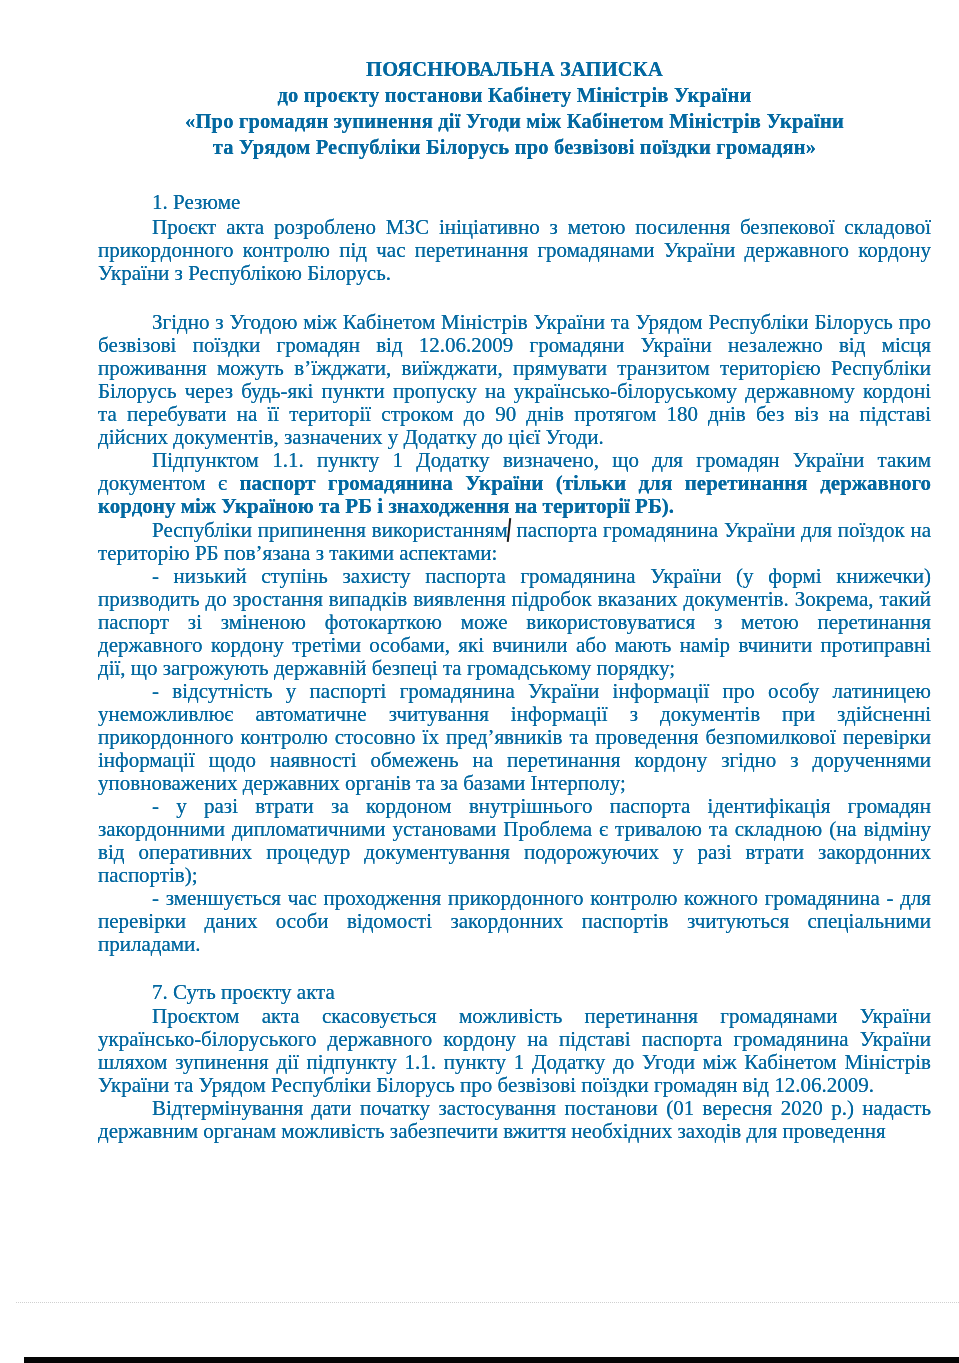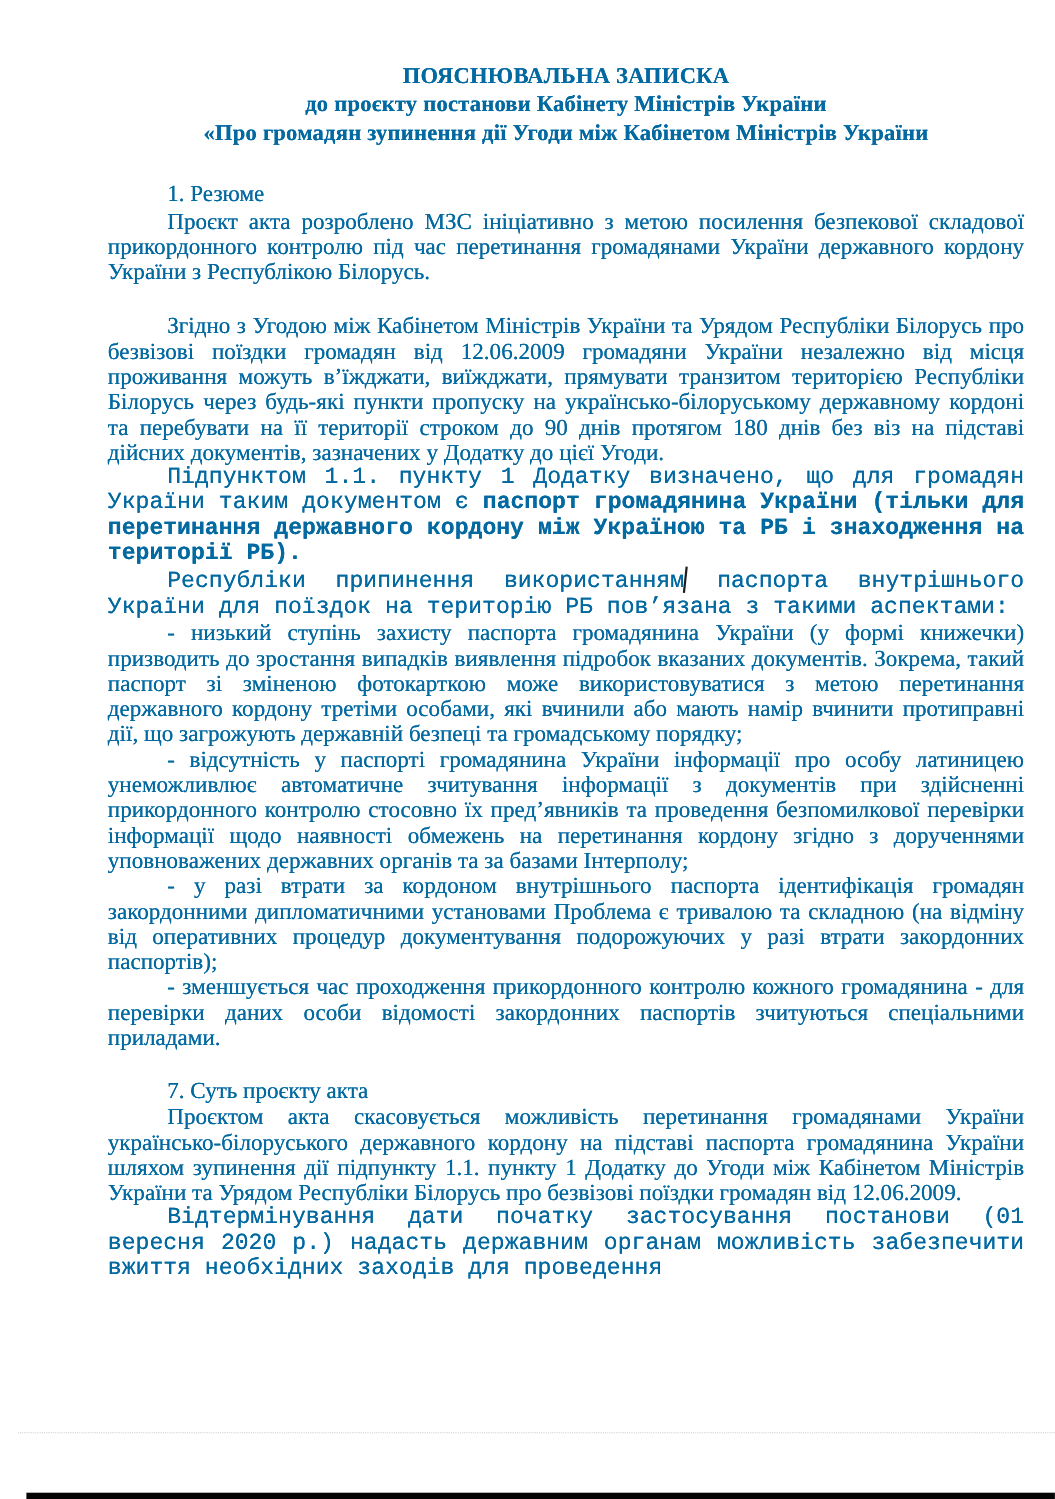--- a/index.html
+++ b/index.html
@@ -39,21 +39,21 @@
     margin: 0;
     font-size: 21px;
     line-height: 23px;
     text-indent: 54px;
     text-align: justify;
     text-shadow: 0 0 0.35px currentColor;
   }
   .sec-1 { margin-top: 30px; }
   .sec-2 { margin-top: 26px; }
   .sec-3 { margin-top: 24px; }
-  .gap-par { margin-top: 4px; font-family: Liberation Mono, monospace; }
+  .gap-par { margin-top: 4px; }
   .gap-bullet { margin-top: 8px; }
   .bold-inline { font-weight: bold; text-shadow: 0 0 0.5px currentColor; }
   .pen-mark {
     display: inline-block;
     width: 2px;
     height: 24px;
     background: #1c1c1c;
     transform: rotate(6deg);
     vertical-align: -5px;
     margin: 0 1px 0 0;
@@ -88,33 +88,34 @@
 </head>
 <body>
 
 <div class="page">
   <div class="content">
 
     <div class="doc-title">
       <div>ПОЯСНЮВАЛЬНА ЗАПИСКА</div>
       <div>до проєкту постанови Кабінету Міністрів України</div>
       <div>«Про громадян зупинення дії Угоди між Кабінетом Міністрів України</div>
+      <div>та Урядом Республіки Білорусь про безвізові поїздки громадян»</div>
     </div>
 
     <section class="sec-1">
       <h2 class="sec-heading">1. Резюме</h2>
       <p class="body-par">Проєкт акта розроблено МЗС ініціативно з метою посилення безпекової складової прикордонного контролю під час перетинання громадянами України державного кордону України з Республікою Білорусь.</p>
     </section>
 
     <section class="sec-2">
       <p class="body-par">Згідно з Угодою між Кабінетом Міністрів України та Урядом Республіки Білорусь про безвізові поїздки громадян від 12.06.2009 громадяни України незалежно від місця проживання можуть в’їжджати, виїжджати, прямувати транзитом територією Республіки Білорусь через будь-які пункти пропуску на українсько-білоруському державному кордоні та перебувати на її території строком до 90 днів протягом 180 днів без віз на підставі дійсних документів, зазначених у Додатку до цієї Угоди.</p>
 
       <p class="body-par gap-par"><span>Підпунктом 1.1. пункту 1 Додатку визначено, що для громадян України таким документом є </span><span class="bold-inline">паспорт громадянина України (тільки для перетинання державного кордону між Україною та РБ і знаходження на території РБ).</span></p>
 
-      <p class="body-par gap-par"><span>Республіки припинення використанням</span><span class="pen-mark"></span><span> паспорта внутрішнього України для поїздок на територію РБ пов’язана з такими аспектами:</span></p>
+      <p class="body-par gap-par"><span>Республіки припинення використанням</span><span class="pen-mark"></span><span> паспорта громадянина України для поїздок на територію РБ пов’язана з такими аспектами:</span></p>
 
       <p class="body-par gap-bullet">- низький ступінь захисту паспорта громадянина України (у формі книжечки) призводить до зростання випадків виявлення підробок вказаних документів. Зокрема, такий паспорт зі зміненою фотокарткою може використовуватися з метою перетинання державного кордону третіми особами, які вчинили або мають намір вчинити протиправні дії, що загрожують державній безпеці та громадському порядку;</p>
       <p class="body-par gap-bullet">- відсутність у паспорті громадянина України інформації про особу латиницею унеможливлює автоматичне зчитування інформації з документів при здійсненні прикордонного контролю стосовно їх пред’явників та проведення безпомилкової перевірки інформації щодо наявності обмежень на перетинання кордону згідно з дорученнями уповноважених державних органів та за базами Інтерполу;</p>
       <p class="body-par gap-bullet">- у разі втрати за кордоном внутрішнього паспорта ідентифікація громадян закордонними дипломатичними установами Проблема є тривалою та складною (на відміну від оперативних процедур документування подорожуючих у разі втрати закордонних паспортів);</p>
       <p class="body-par gap-bullet">- зменшується час проходження прикордонного контролю кожного громадянина - для перевірки даних особи відомості закордонних паспортів зчитуються спеціальними приладами.</p>
     </section>
 
     <section class="sec-3">
       <h2 class="sec-heading">7. Суть проєкту акта</h2>
       <p class="body-par">Проєктом акта скасовується можливість перетинання громадянами України українсько-білоруського державного кордону на підставі паспорта громадянина України шляхом зупинення дії підпункту 1.1. пункту 1 Додатку до Угоди між Кабінетом Міністрів України та Урядом Республіки Білорусь про безвізові поїздки громадян від 12.06.2009.</p>

